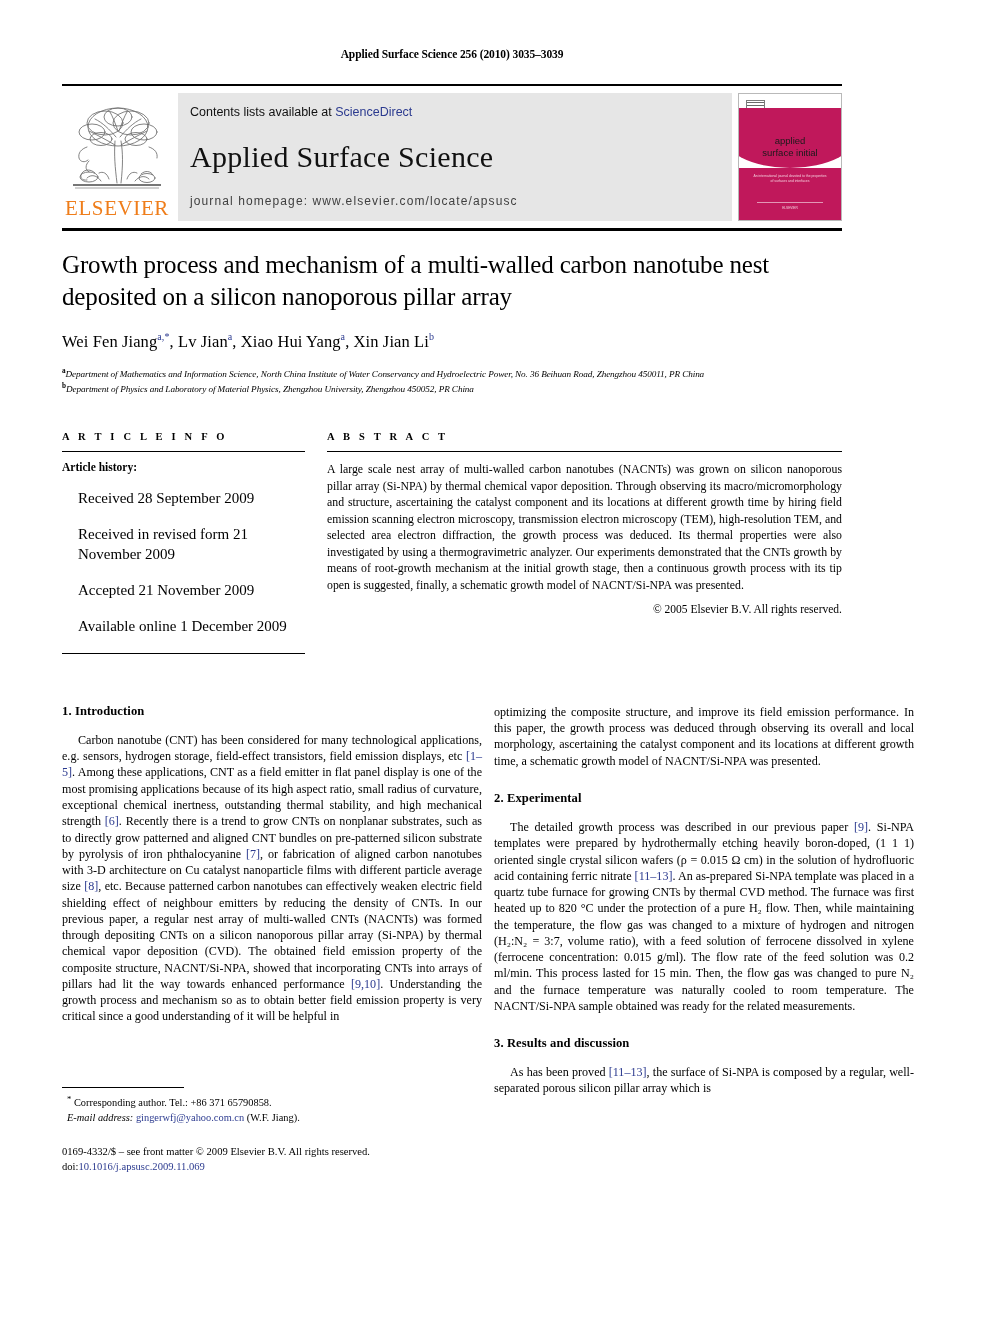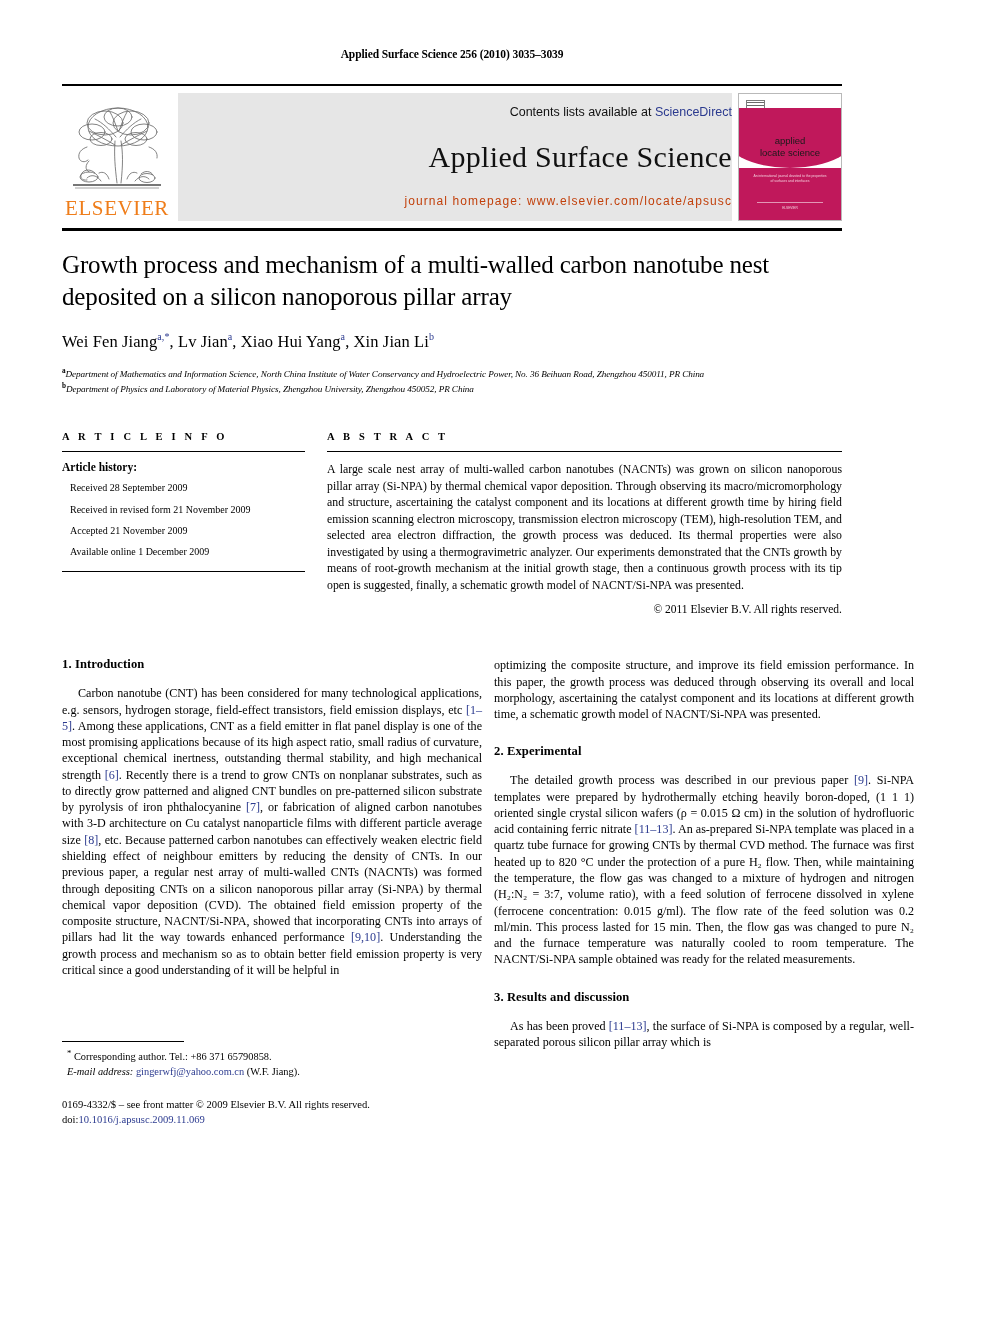--- a/index.html
+++ b/index.html
@@ -61,44 +61,44 @@
     color: #ef7d1a;
     font-weight: 400;
     line-height: 1;
     margin-top: 1px;
   }
   .banner-center {
     flex: 1 1 auto;
     background: #e6e6e6;
     display: flex;
     flex-direction: column;
-    align-items: flex-end;
+    align-items: flex-start;
     justify-content: space-between;
-    padding: 12px 0 13px 4px;
+    padding: 12px 0 13px 12px;
     box-sizing: border-box;
   }
   .contents-line {
     font-family: "Liberation Sans", sans-serif;
     font-size: 12.5px;
     color: #111;
   }
   .contents-line .sd {
     color: #2b3a8f;
   }
   .journal-name {
     font-family: "Liberation Serif", serif;
     font-size: 30px;
     letter-spacing: 0.3px;
     color: #111;
   }
   .homepage-line {
     font-family: "Liberation Sans", sans-serif;
     font-size: 12px;
     letter-spacing: 1.1px;
-    color: #c2410c;
+    color: #404040;
   }
   .cover-block {
     width: 104px;
     flex: 0 0 104px;
     border: 1px solid #b9b9b9;
     box-sizing: border-box;
     background: #fff;
     position: relative;
     overflow: hidden;
   }
@@ -214,23 +214,23 @@
     margin-bottom: 9px;
   }
   .hr-thin { border: 0; border-top: 1.3px solid #000; margin: 0 0 9px 0; }
   .info-group { margin-bottom: 13px; }
   .info-head {
     font-weight: 700;
     font-size: 11.5px;
     margin: 0 0 1px 0;
   }
   .info-line {
-    font-size: 10px;
+    font-size: 15px;
     line-height: 1.33;
-    margin: 8px;
+    margin: 16px;
   }
   .hr-mid { border: 0; border-top: 1.3px solid #000; margin: 9px 0 8px 0; }
   .abstract-text {
     font-size: 11.8px;
     line-height: 1.40;
     text-align: justify;
     margin: 0;
   }
   .copyright {
     font-size: 11.5px;
@@ -346,21 +346,21 @@
       <div class="homepage-line">journal homepage: www.elsevier.com/locate/apsusc</div>
     </div>
 
     <div class="cover-block">
       <div class="cover-top"></div>
       <div class="cover-logo-box"></div>
       <div class="cover-arc"></div>
       <div class="cover-body"></div>
       <div class="cover-title">
         <div>applied</div>
-        <div>locate science</div>
+        <div>surface initial</div>
       </div>
       <div class="cover-sub">An international journal devoted to the properties of surfaces and interfaces</div>
       <div class="cover-foot">ELSEVIER</div>
     </div>
 
   </div>
   <div class="banner-rule"></div>
 
   <div class="title-block">
     <h1 class="art-title">Growth process and mechanism of a multi-walled carbon nanotube nest deposited on a silicon nanoporous pillar array</h1>
@@ -383,21 +383,21 @@
         <p class="info-line">Accepted 21 November 2009</p>
         <p class="info-line">Available online 1 December 2009</p>
       </div>
       <hr class="hr-mid">
     </div>
 
     <div class="col-abs">
       <div class="sec-label">A B S T R A C T</div>
       <hr class="hr-thin">
       <p class="abstract-text">A large scale nest array of multi-walled carbon nanotubes (NACNTs) was grown on silicon nanoporous pillar array (Si-NPA) by thermal chemical vapor deposition. Through observing its macro/micromorphology and structure, ascertaining the catalyst component and its locations at different growth time by hiring field emission scanning electron microscopy, transmission electron microscopy (TEM), high-resolution TEM, and selected area electron diffraction, the growth process was deduced. Its thermal properties were also investigated by using a thermogravimetric analyzer. Our experiments demonstrated that the CNTs growth by means of root-growth mechanism at the initial growth stage, then a continuous growth process with its tip open is suggested, finally, a schematic growth model of NACNT/Si-NPA was presented.</p>
-      <p class="copyright">© 2011 Elsevier B.V. All rights reserved.</p>
+      <p class="copyright">© 2005 Elsevier B.V. All rights reserved.</p>
     </div>
 
   </div>
 
   <div class="body-cols">
 
     <div class="bcol">
       <div class="left-col-inner">
         <h2 class="sec-head">1. Introduction</h2>
         <p class="para"><span>Carbon nanotube (CNT) has been considered for many technological applications, e.g. sensors, hydrogen storage, field-effect transistors, field emission displays, etc </span><span class="ref">[1–5]</span><span>. Among these applications, CNT as a field emitter in flat panel display is one of the most promising applications because of its high aspect ratio, small radius of curvature, exceptional chemical inertness, outstanding thermal stability, and high mechanical strength </span><span class="ref">[6]</span><span>. Recently there is a trend to grow CNTs on nonplanar substrates, such as to directly grow patterned and aligned CNT bundles on pre-patterned silicon substrate by pyrolysis of iron phthalocyanine </span><span class="ref">[7]</span><span>, or fabrication of aligned carbon nanotubes with 3-D architecture on Cu catalyst nanoparticle films with different particle average size </span><span class="ref">[8]</span><span>, etc. Because patterned carbon nanotubes can effectively weaken electric field shielding effect of neighbour emitters by reducing the density of CNTs. In our previous paper, a regular nest array of multi-walled CNTs (NACNTs) was formed through depositing CNTs on a silicon nanoporous pillar array (Si-NPA) by thermal chemical vapor deposition (CVD). The obtained field emission property of the composite structure, NACNT/Si-NPA, showed that incorporating CNTs into arrays of pillars had lit the way towards enhanced performance </span><span class="ref">[9,10]</span><span>. Understanding the growth process and mechanism so as to obtain better field emission property is very critical since a good understanding of it will be helpful in</span></p>

